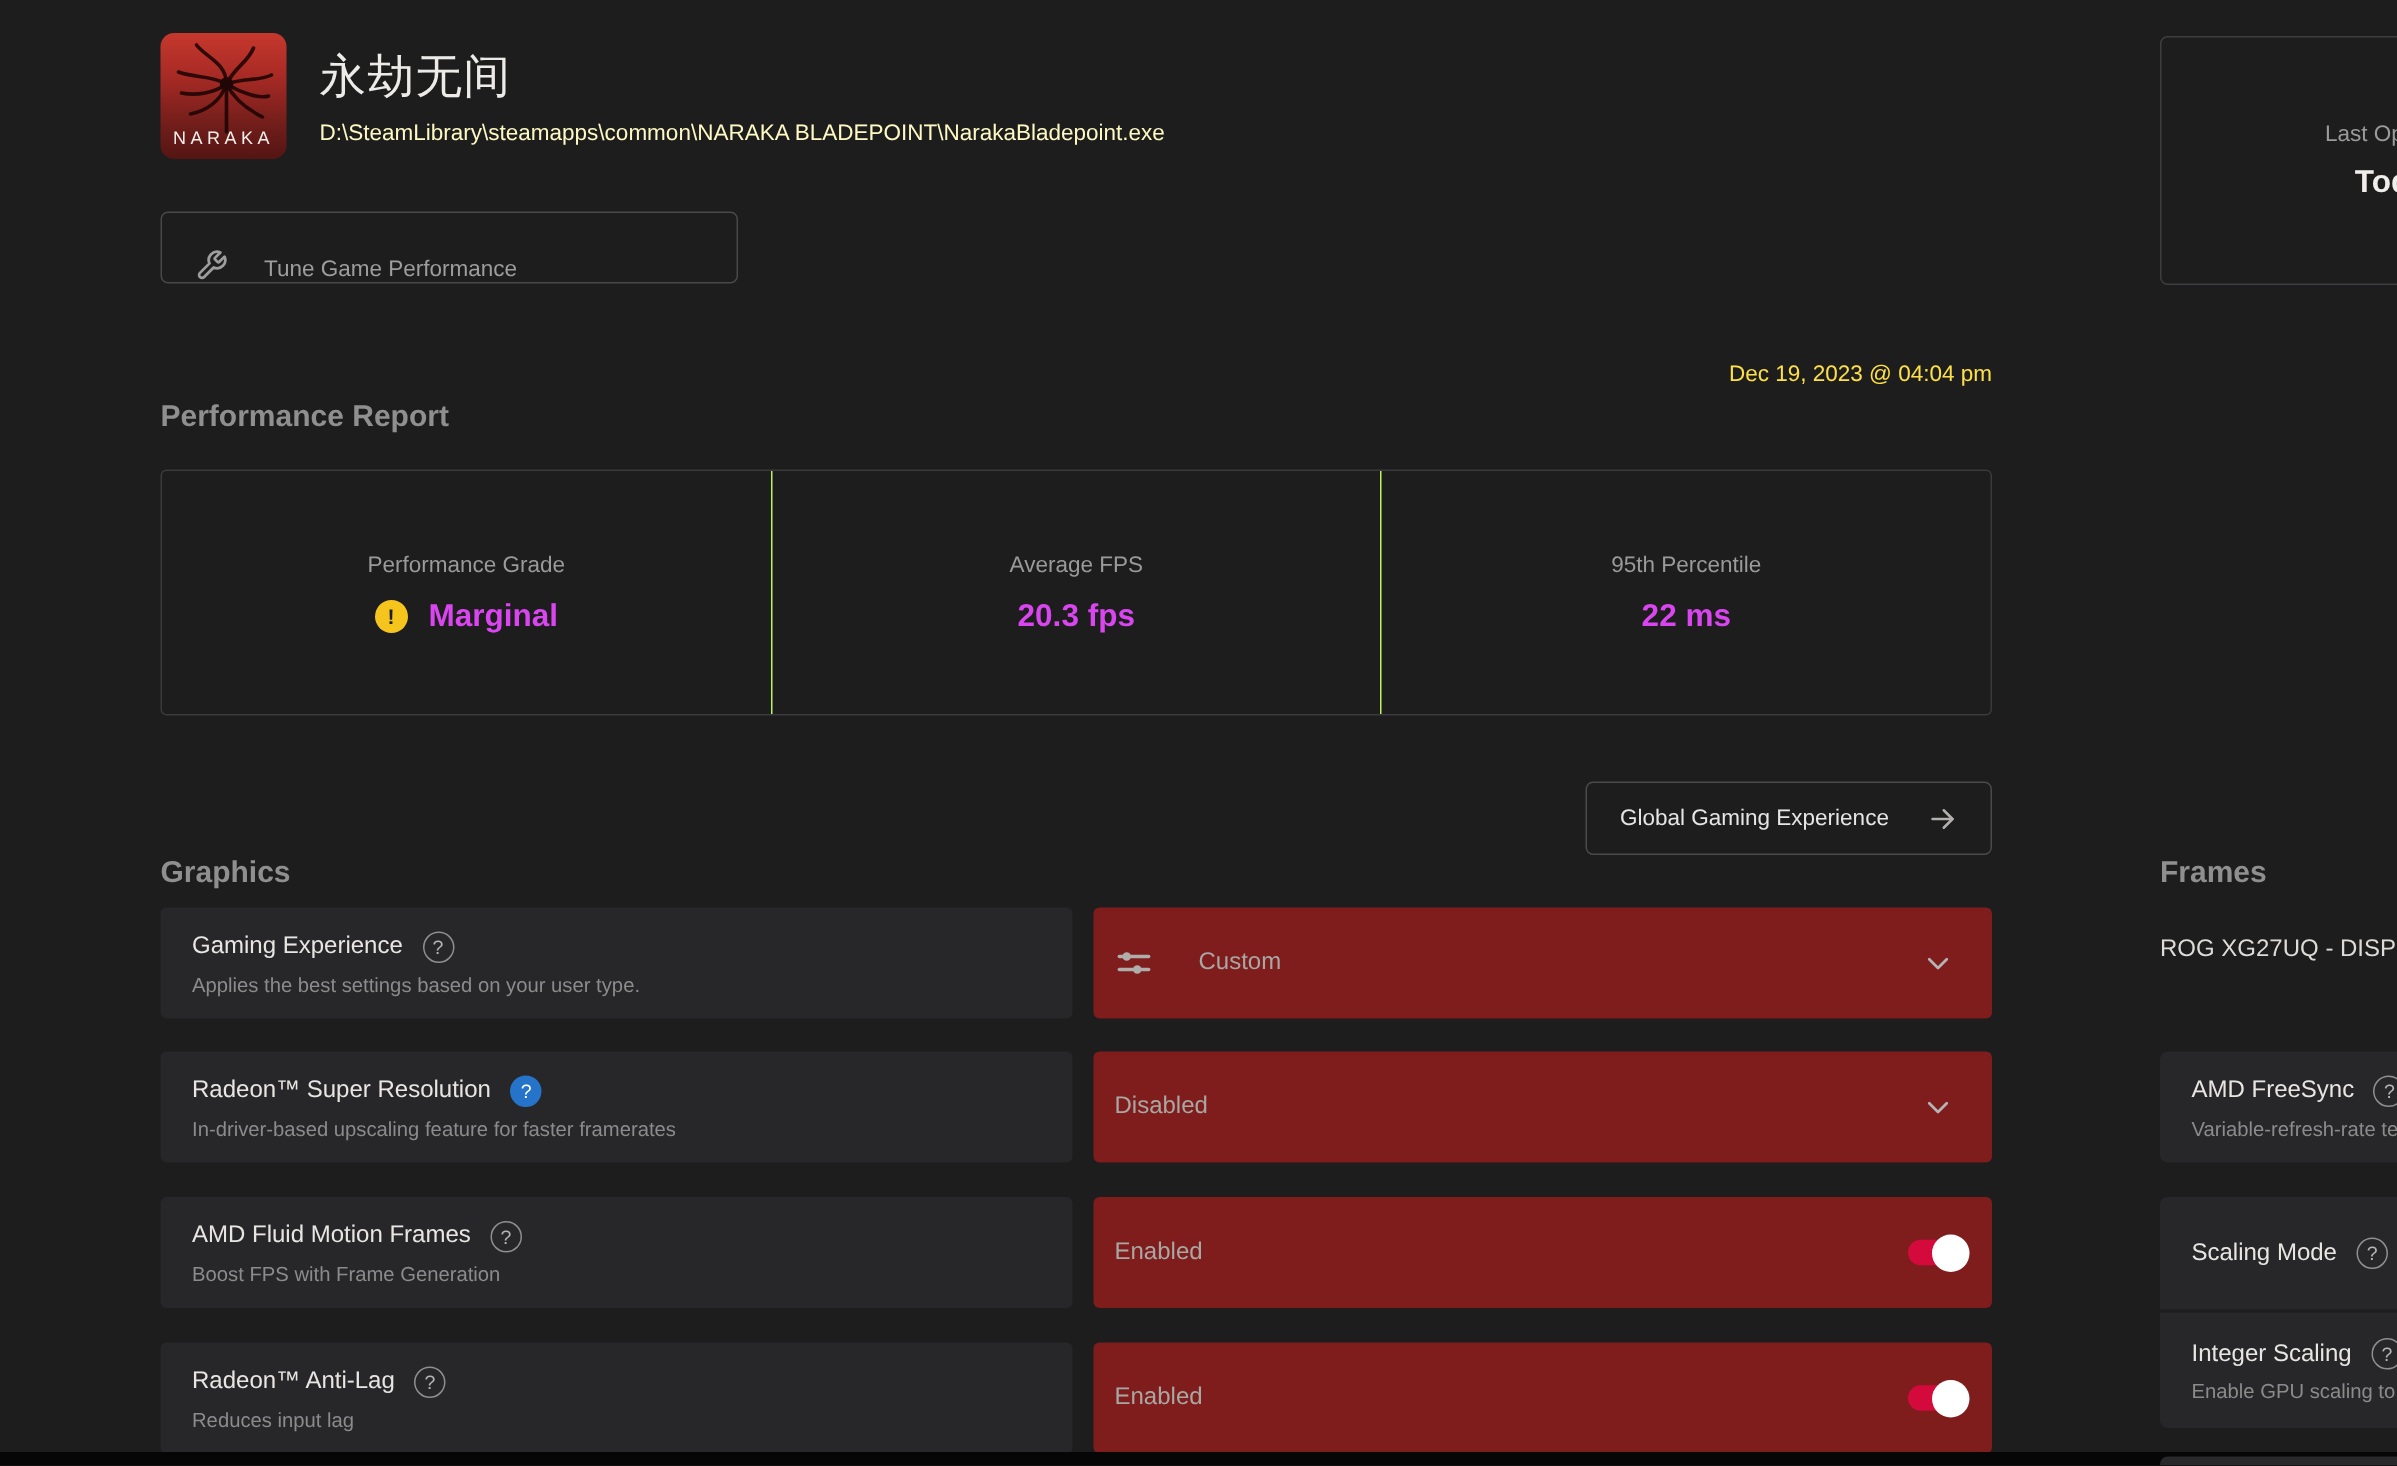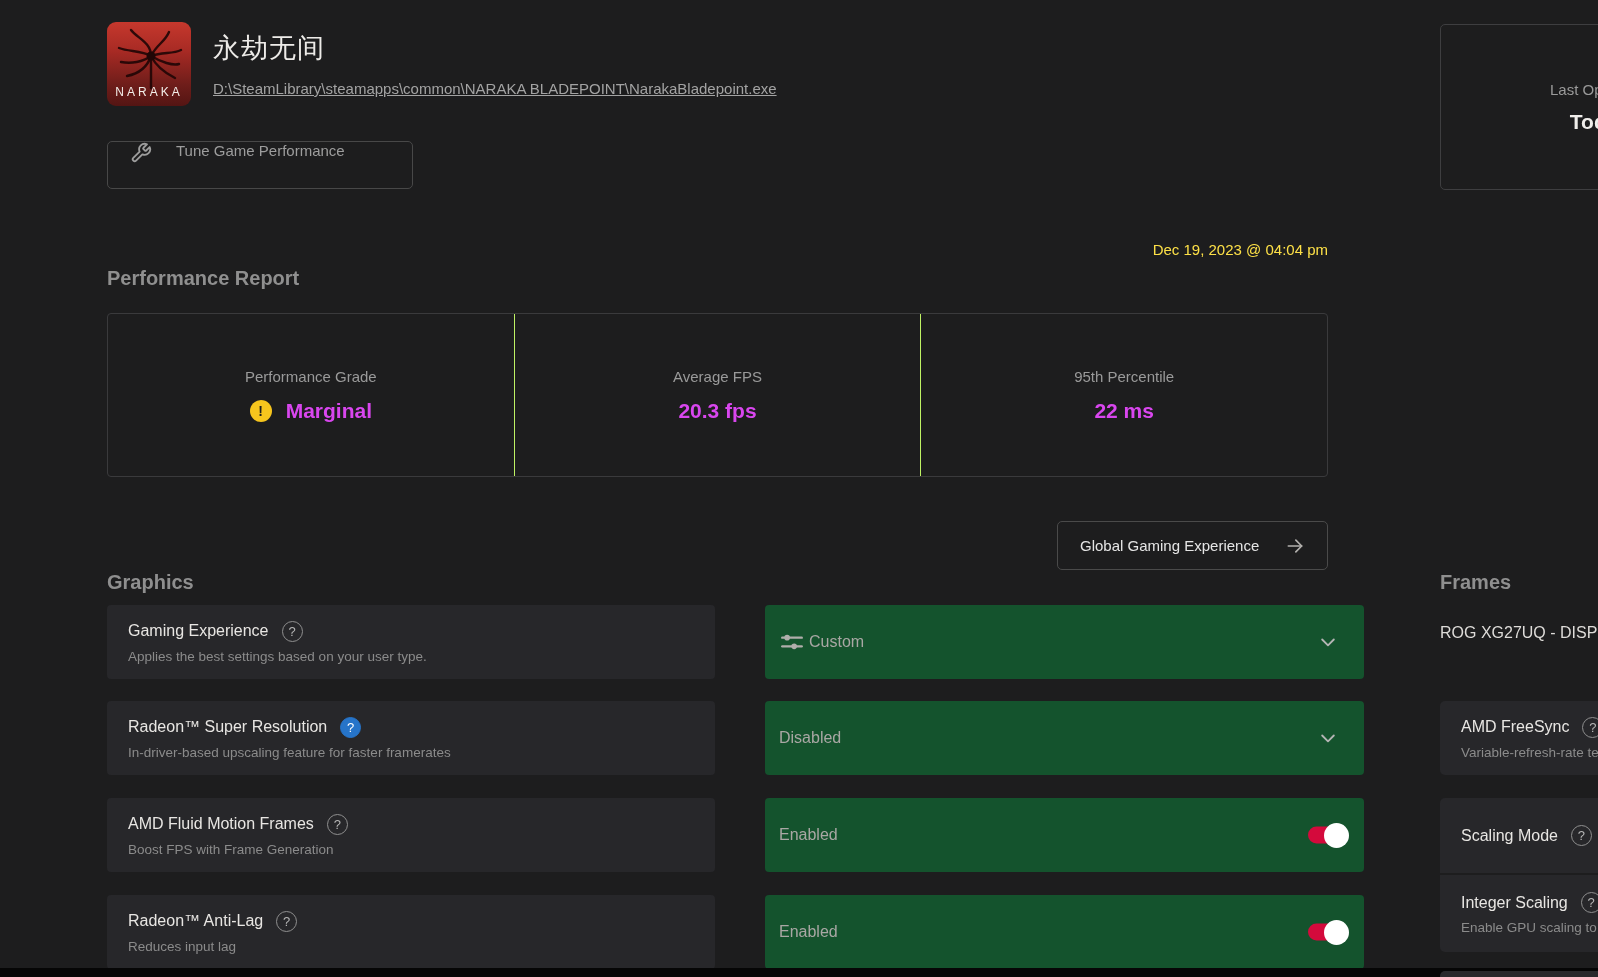--- a/index.html
+++ b/index.html
@@ -15,41 +15,41 @@
     position:absolute; left:107px; top:22px; width:84px; height:84px;
     border-radius:9px; overflow:hidden;
     background:linear-gradient(180deg,#c6382d 0%,#a72a24 35%,#6e1d1a 75%,#541513 100%);
   }
   .game-icon svg{ position:absolute; inset:0; }
   .icon-caption{
     position:absolute; left:0; right:0; bottom:7px; text-align:center;
     font-size:12px; letter-spacing:3px; color:#f3eee9; font-weight:400;
   }
   .game-title{
-    position:absolute; left:213px; top:30px; font-size:27px; font-weight:400;
+    position:absolute; left:213px; top:30px; font-size:31px; font-weight:400;
     color:#edebe8; letter-spacing:1px;
   }
   .game-path{
-    position:absolute; left:213px; top:80px; font-size:15px; color:#a3a3a3;text-decoration:underline;
+    position:absolute; left:213px; top:80px; font-size:15px; color:#fef9c3;
   }
 
   
   .lastopt-card{
     position:absolute; left:1440px; top:24px; width:320px; height:166px;
     border:1px solid #3e3e40; border-radius:5px;
     display:flex; flex-direction:column; align-items:center; justify-content:center; gap:12px;
   }
   .lastopt-label{ font-size:15px; color:#9a9a9a; }
   .lastopt-value{ font-size:21px; color:#f0eeeb; font-weight:600; }
 
   
   .tune-btn{
-    position:absolute; left:107px; top:141px; width:306px; height:48px;
+    position:absolute; left:107px; top:141px; width:385px; height:48px;
     background:transparent; border:1px solid #484848; border-radius:5px;
-    display:flex; align-items:flex-start; gap:24px; padding-left:22px;
+    display:flex; align-items:flex-end; gap:24px; padding-left:22px;
     color:#9d9d9d; font-size:15px; cursor:pointer; font-family:inherit;
   }
 
   
   .section-title{ position:absolute; font-size:20px; font-weight:600; color:#8f8f8f;margin-top:28px; }
   .timestamp{
     position:absolute; top:241px; left:107px; width:1221px; text-align:right;
     font-size:15px; color:#fde047;
   }
 
@@ -90,22 +90,22 @@
   .ltitle{ font-size:16px; color:#e8e6e3; }
   .lsub{ font-size:13.5px; color:#8b8b8b; }
   .help{
     width:21px; height:21px; border-radius:50%; border:1.5px solid #8f8f8f;
     display:inline-flex; align-items:center; justify-content:center;
     font-size:13px; color:#b5b5b5; cursor:pointer; flex:0 0 auto;
   }
   .help.blue{ background:#2674c9; border-color:#2674c9; color:#fff; }
   .control-card{
     position:absolute; left:622px; top:0; width:599px; height:74px;
-    background:#14532d; border-radius:4px;
-    display:flex; align-items:center; gap:4px; padding-left:14px; cursor:pointer;margin-left:36px;
+    background:#7f1d1d; border-radius:4px;
+    display:flex; align-items:center; gap:30px; padding-left:14px; cursor:pointer;
   }
   .cvalue{ font-size:16px; color:#a9a7a4; }
   .chev{ position:absolute; right:26px; top:50%; transform:translateY(-50%); }
   .toggle{
     position:absolute; right:18px; top:50%; transform:translateY(-50%);
     width:38px; height:17px; border-radius:9px; background:#d40a3c; cursor:pointer;
   }
   .toggle .knob{
     position:absolute; right:-3px; top:50%; transform:translateY(-50%);
     width:25px; height:25px; border-radius:50%; background:#ffffff;

